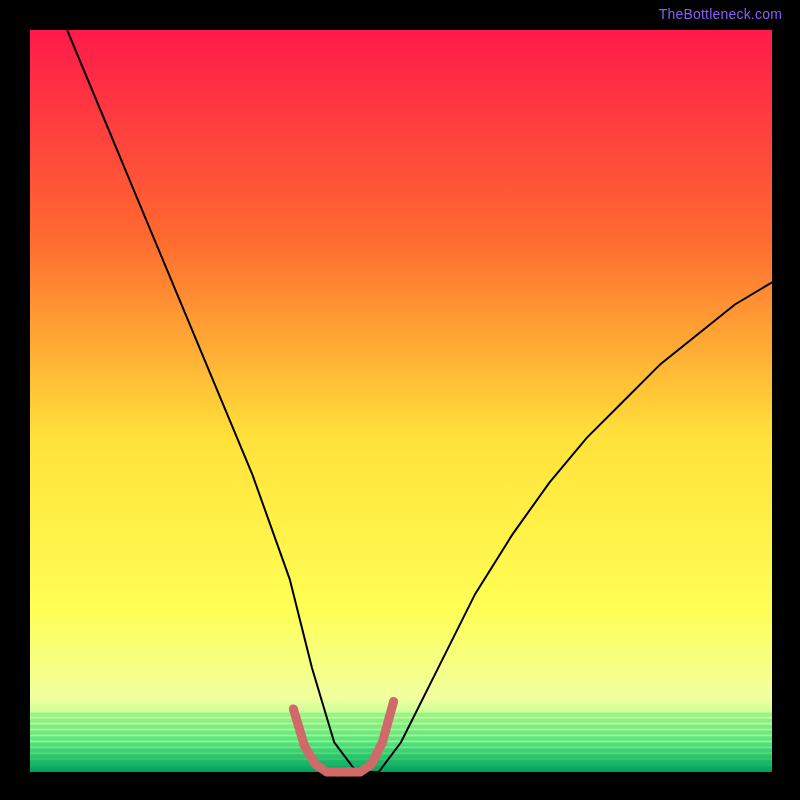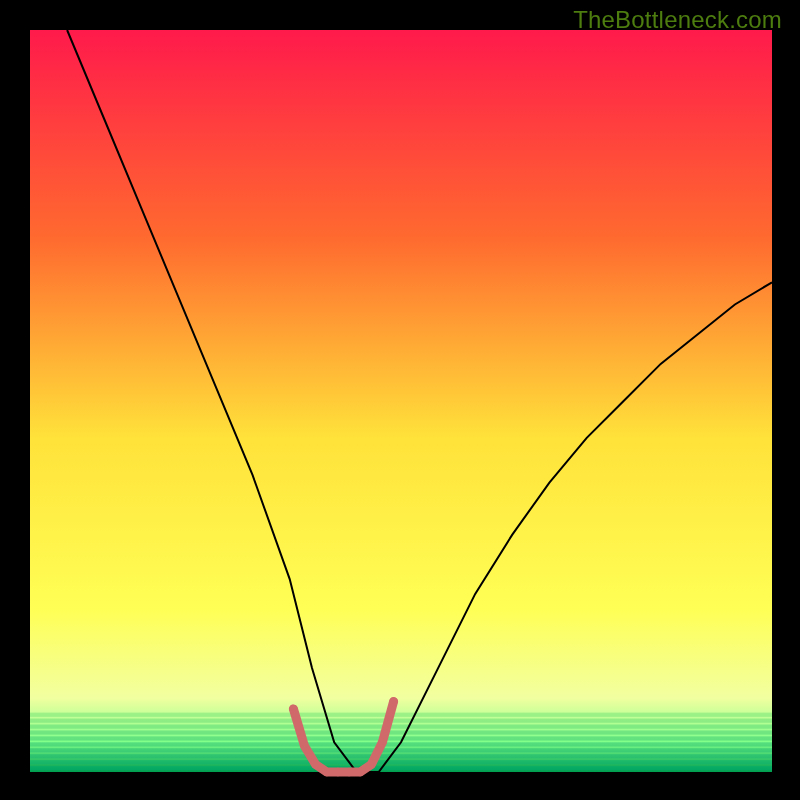--- a/index.html
+++ b/index.html
@@ -16,22 +16,22 @@
     left: 0;
     top: 0;
     width: 800px;
     height: 800px;
     background: #000;
   }
   .watermark {
     position: absolute;
     top: 6px;
     right: 18px;
-    color: #4d7c0f;
-    font-size: 24px;
+    color: #8b5cf6;
+    font-size: 14px;
     font-weight: 500;
     letter-spacing: 0.2px;
     z-index: 5;
   }
   svg {
     position: absolute;
     left: 0;
     top: 0;
   }
 </style>

